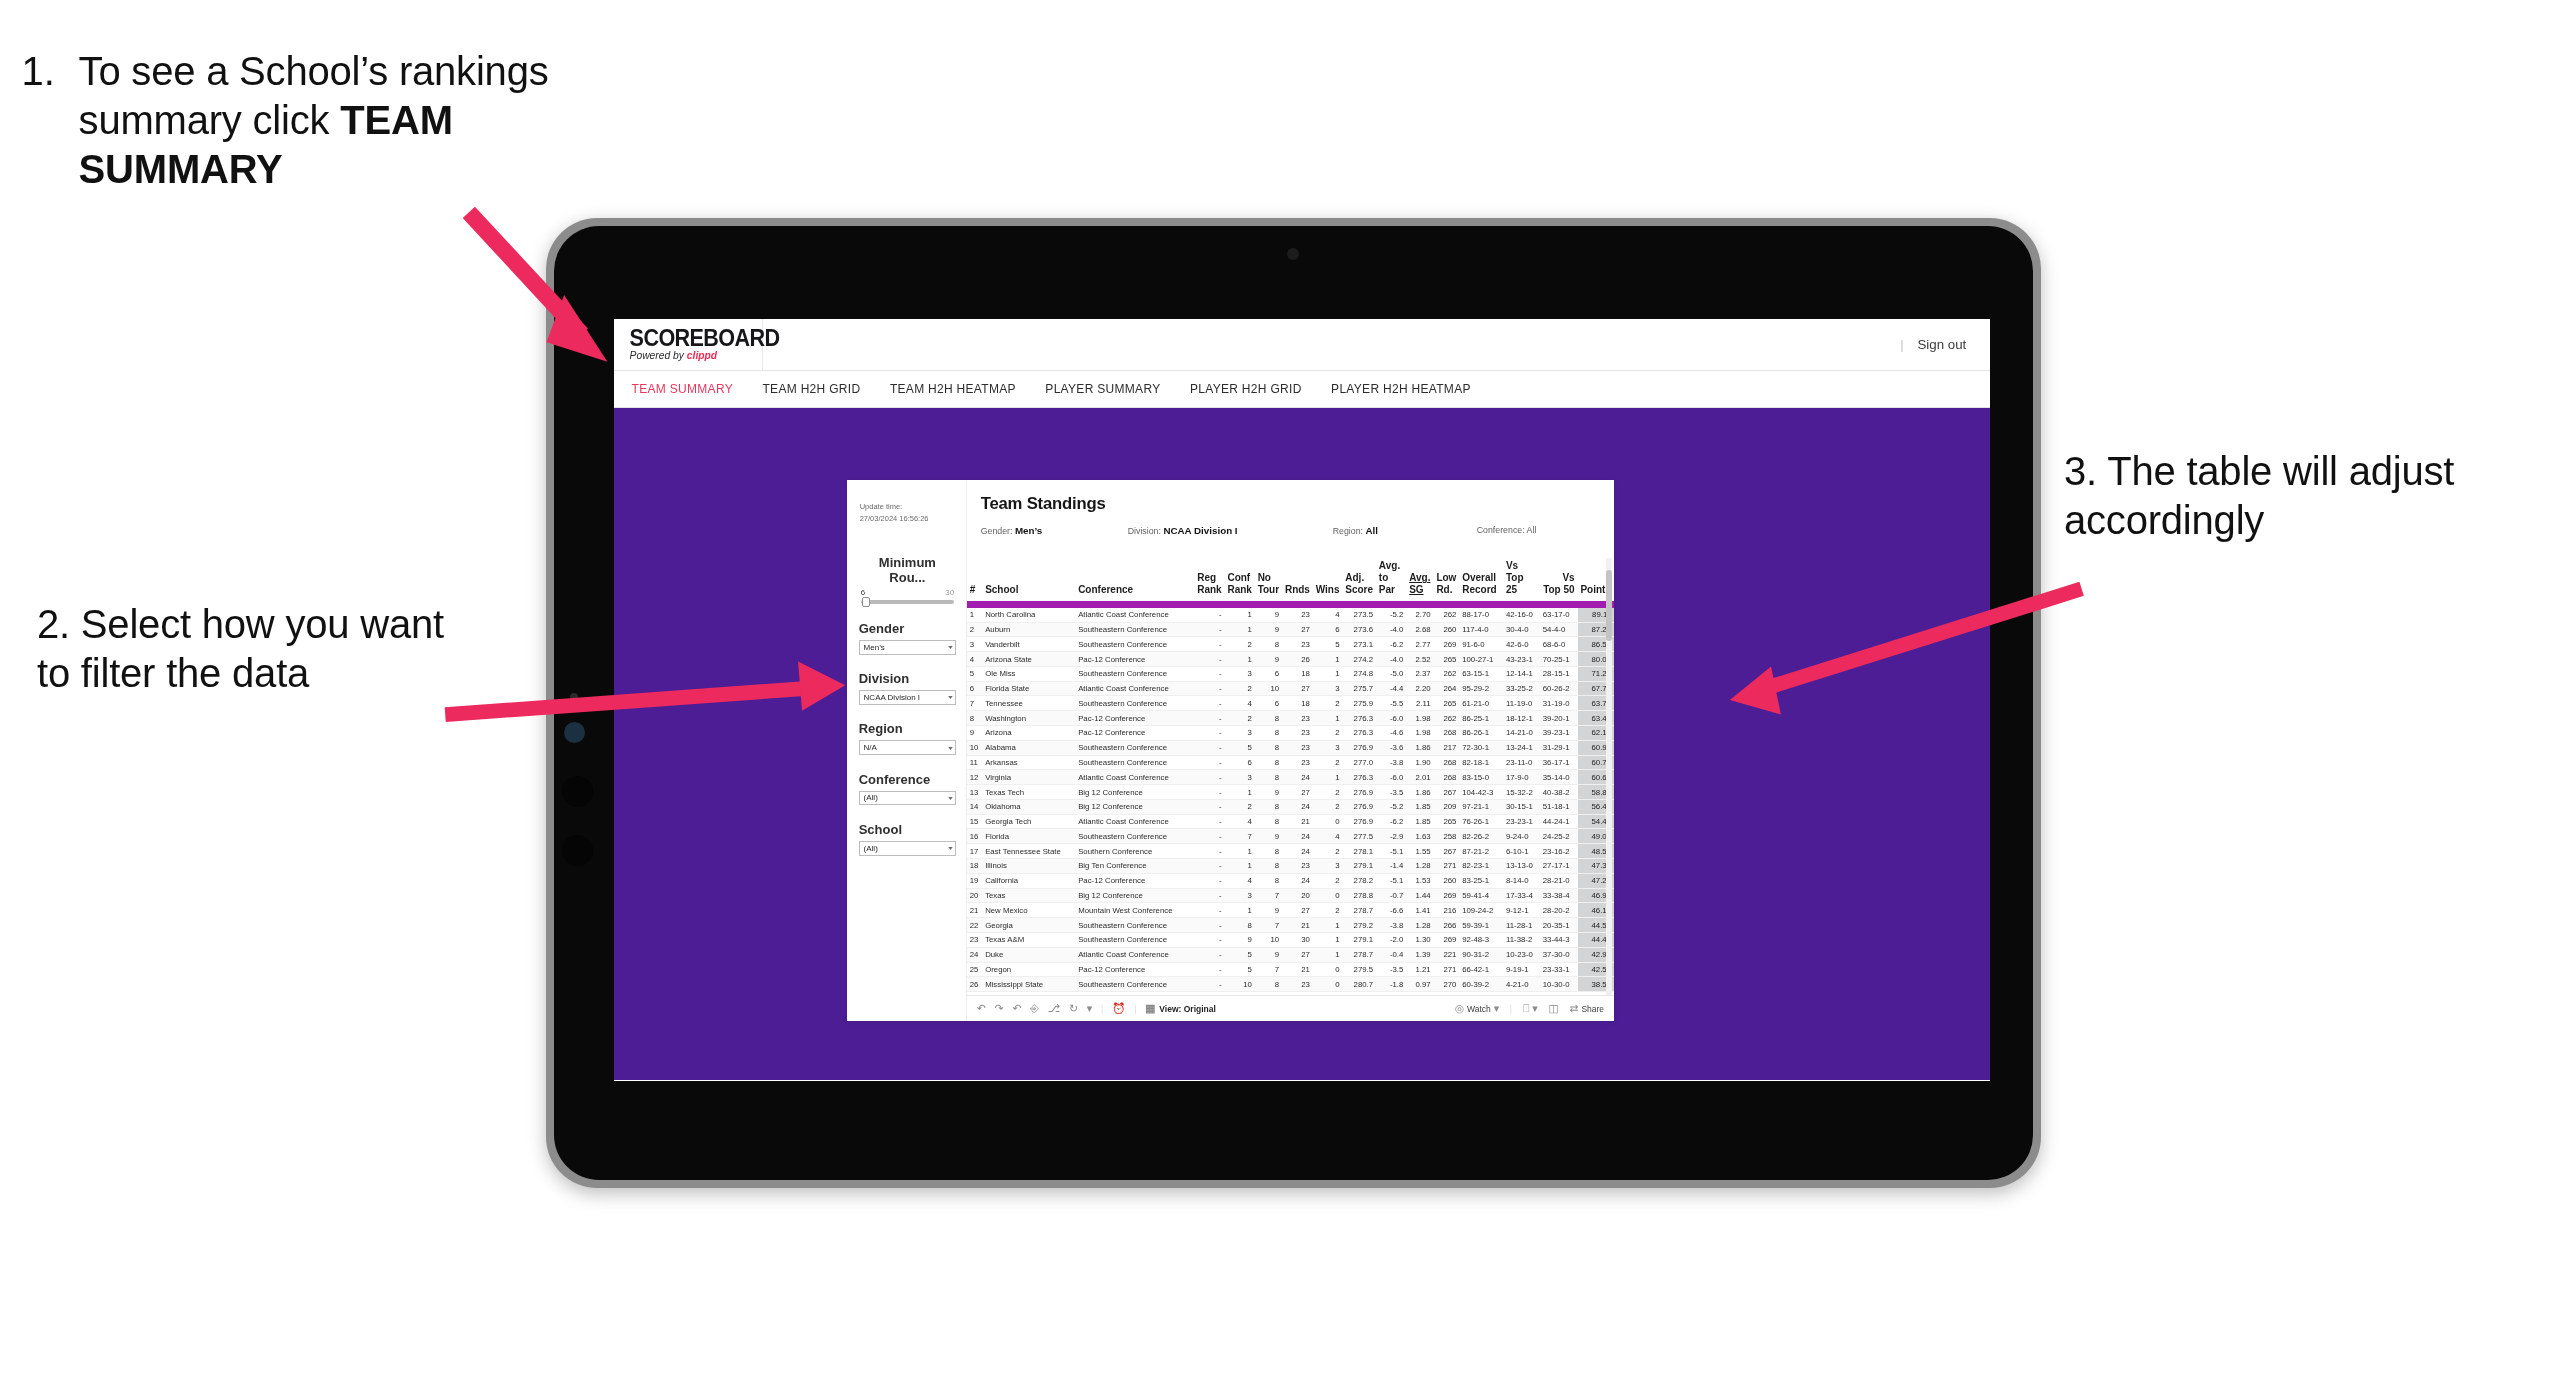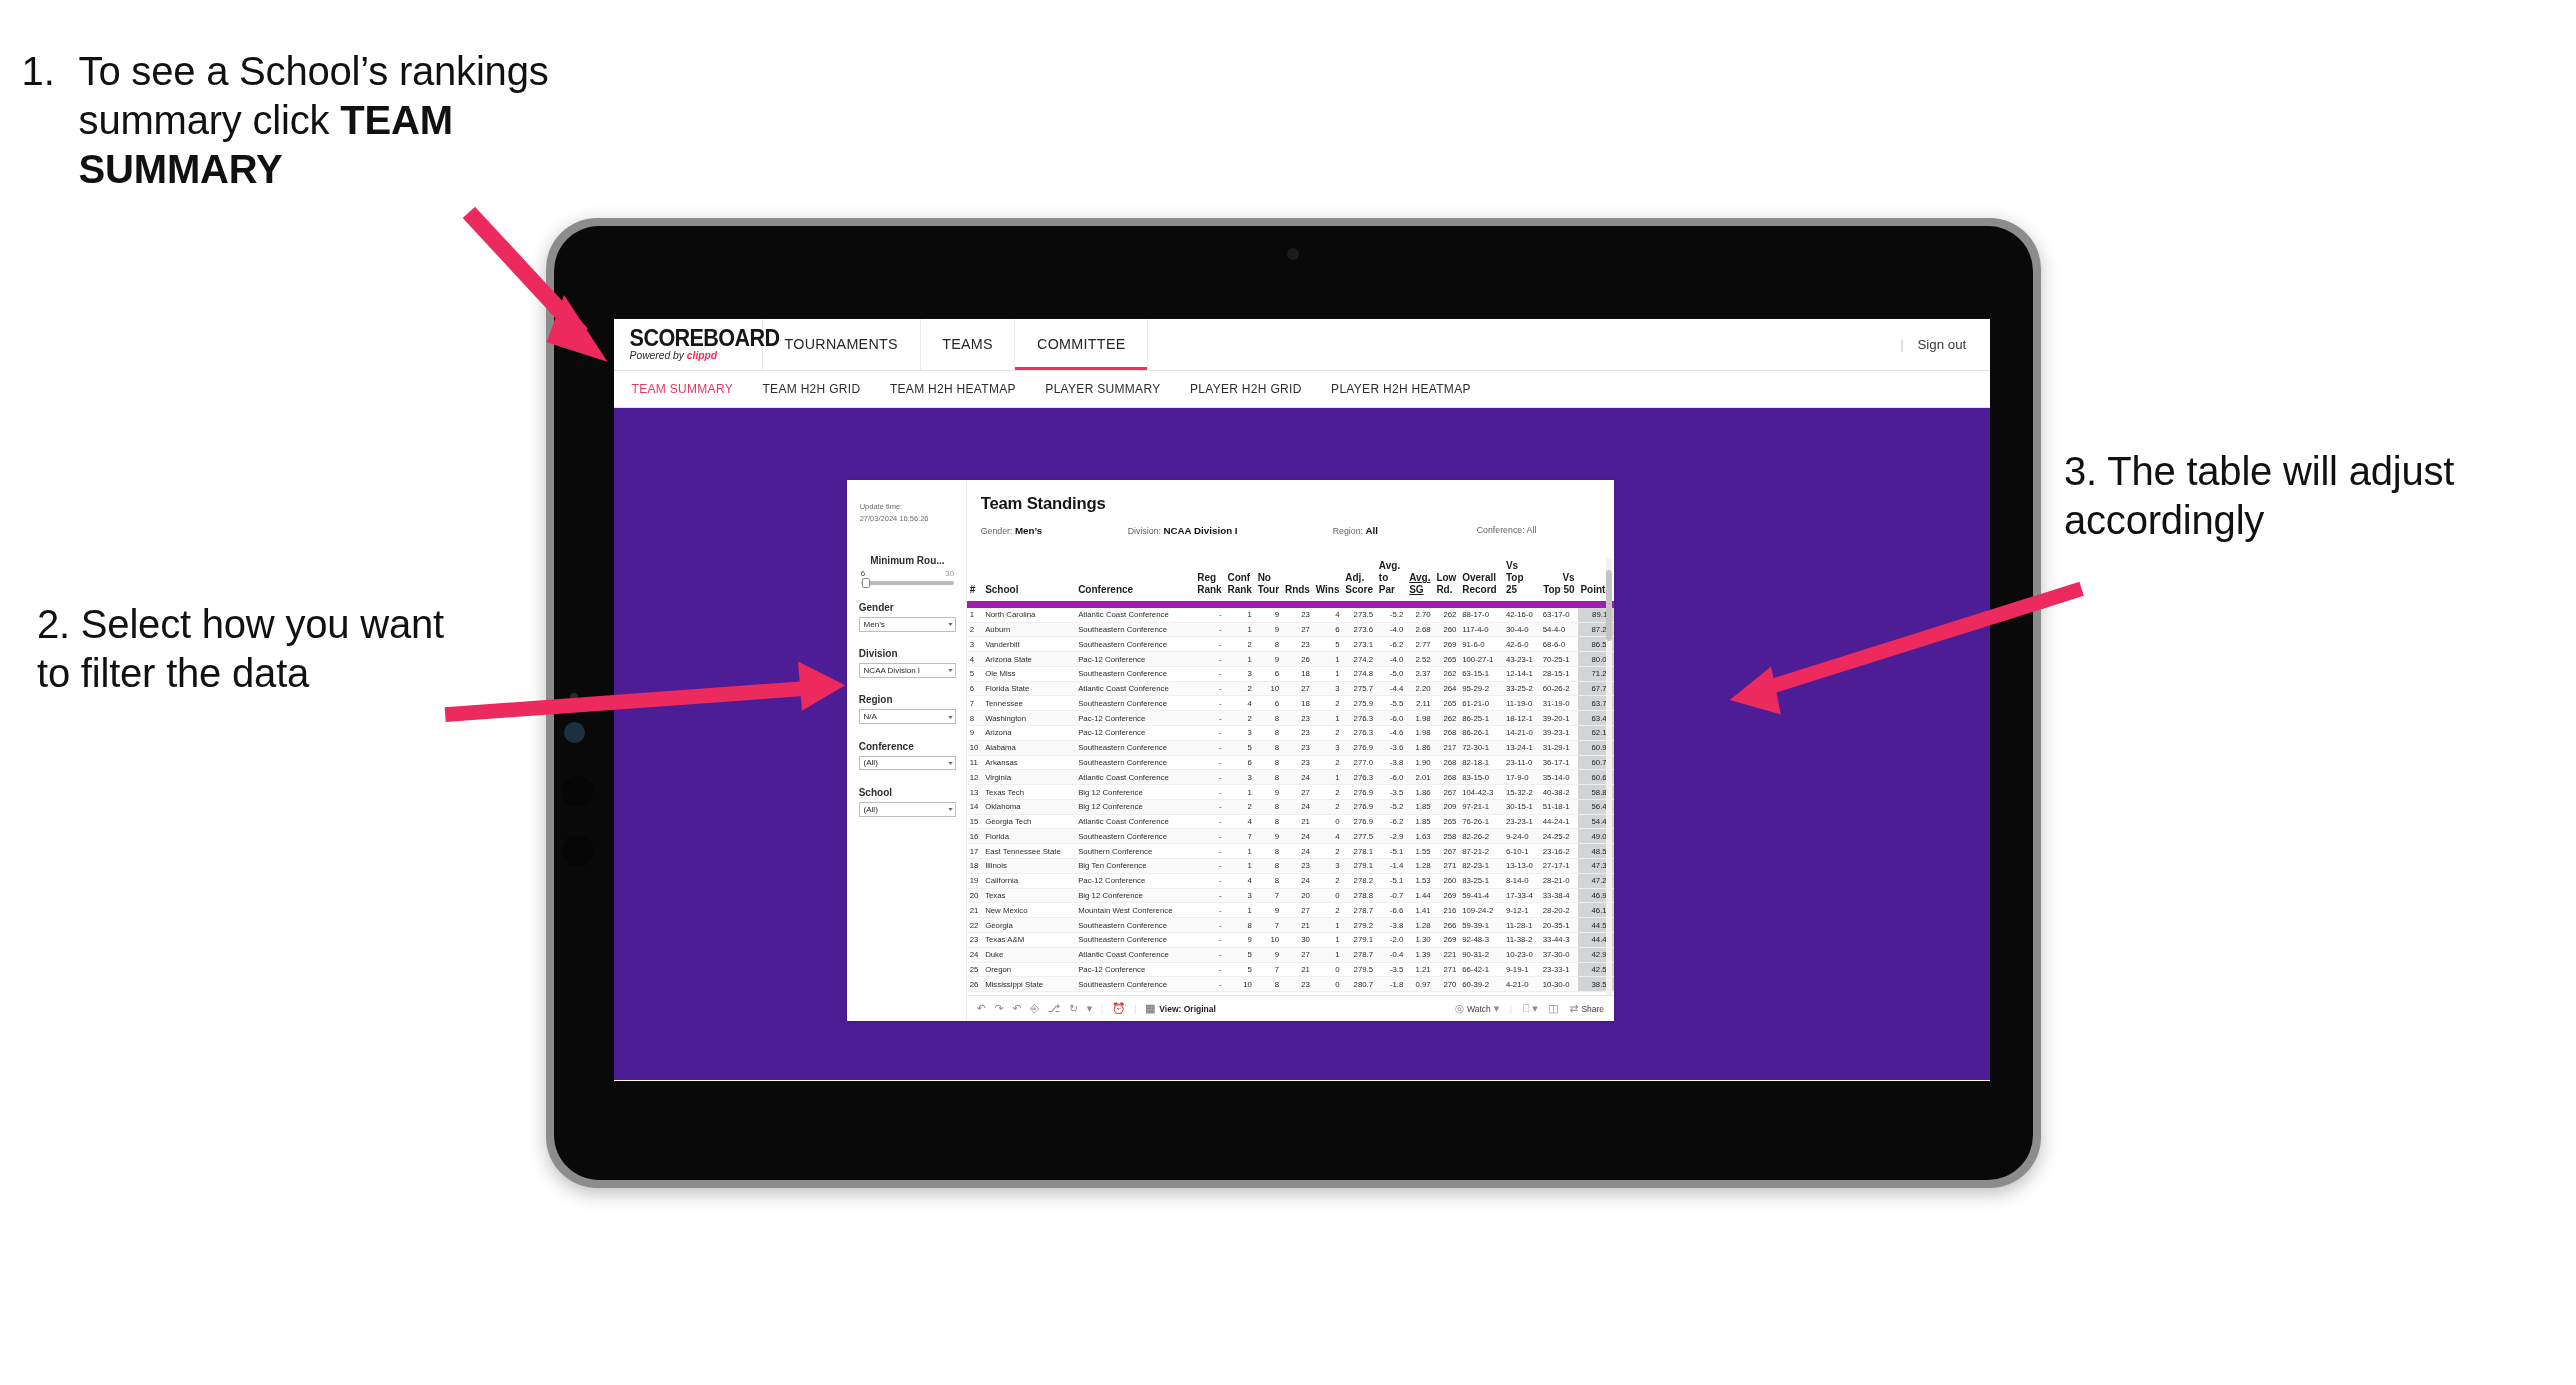--- a/index.html
+++ b/index.html
@@ -126,21 +126,21 @@
   }
   #card-body { display:flex; flex: 1 1 auto; min-height:0; }
 
   
   #filters {
     width: 120px; border-right: 1px solid #ececec;
     padding: 15.7px 9.8px 0 11.8px; flex: 0 0 auto;
   }
   #filters .grp { margin-bottom: 16.7px; }
   #filters .ttl {
-    font-size: 10px; font-weight:700; color:#2f2f2f; margin-bottom: 3.9px;
+    font-size: 13px; font-weight:700; color:#2f2f2f; margin-bottom: 3.9px;
   }
   .slider-wrap { padding: 2px 2px 0 2px; }
   .slider-head {
     display:flex; justify-content:space-between;
     font-size: 7.9px; color:#3a3a3a; margin-bottom: 2px;
   }
   .slider-head .max { color:#9a9a9a; }
   .slider-track {
     position:relative; height: 3.9px; background:#b9b9b9; border-radius:2px; margin-top:2.9px;
   }
@@ -266,25 +266,20 @@
       <div class="cam" id="side-dot-b"></div>
       <div class="cam" id="side-dot-c"></div>
       <div class="cam" id="side-dot-d"></div>
 
       <div id="screen">
 
         <div id="topbar">
           <div id="brand">
             <div class="logo">SCOREBOARD</div>
             <div class="powered"><span>Powered by </span><span class="clippd">clippd</span></div>
-          </div>
-          <div class="topnav">
-            <a href="#">TOURNAMENTS</a>
-            <a href="#">TEAMS</a>
-            <a href="#" class="active">COMMITTEE</a>
           </div>
           <div id="signout">
             <span class="bar">|</span>
             <span>Sign out</span>
           </div>
         </div>
 
         <div id="subnav">
           <div class="tab active">TEAM SUMMARY</div>
           <div class="tab">TEAM H2H GRID</div>

